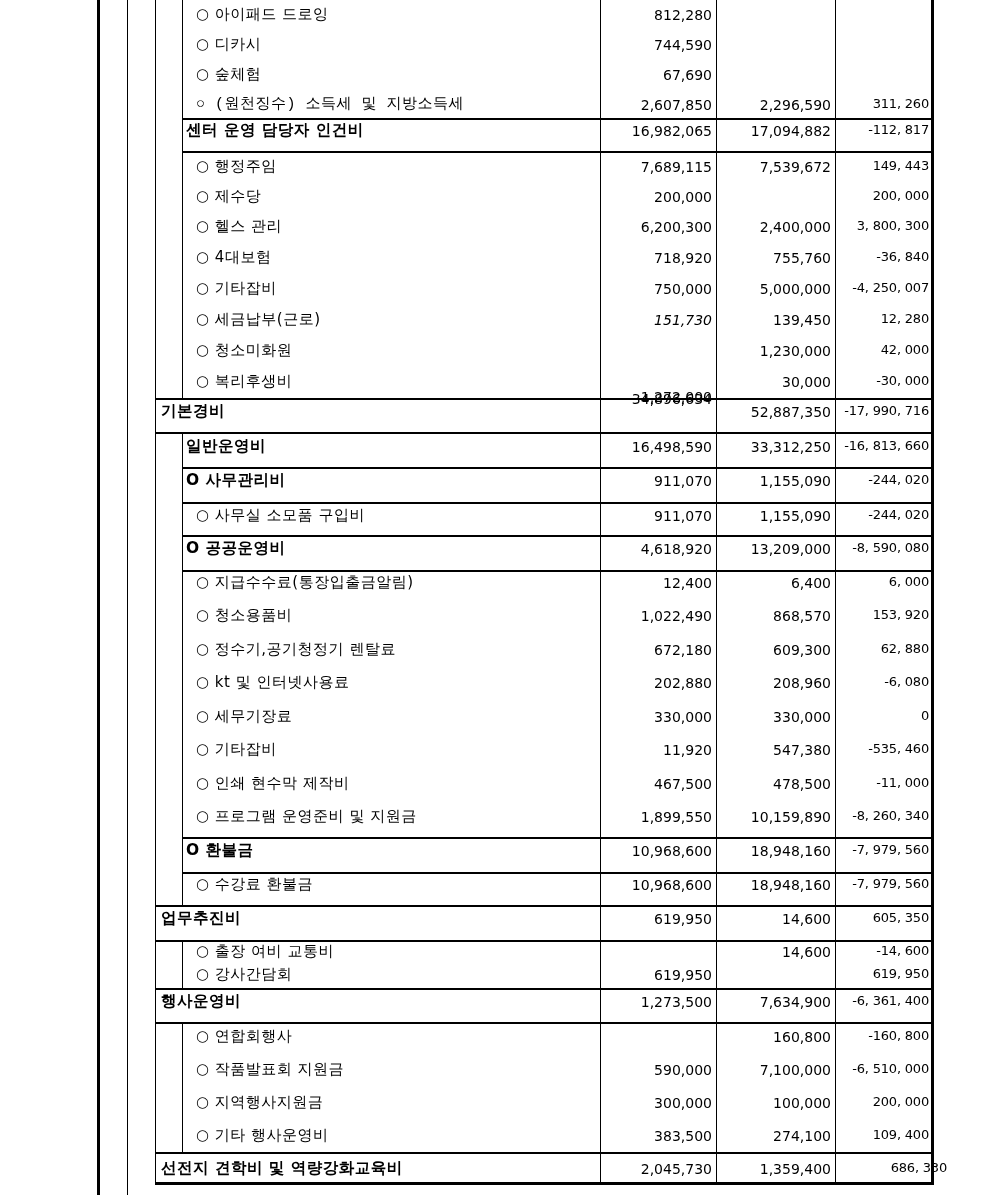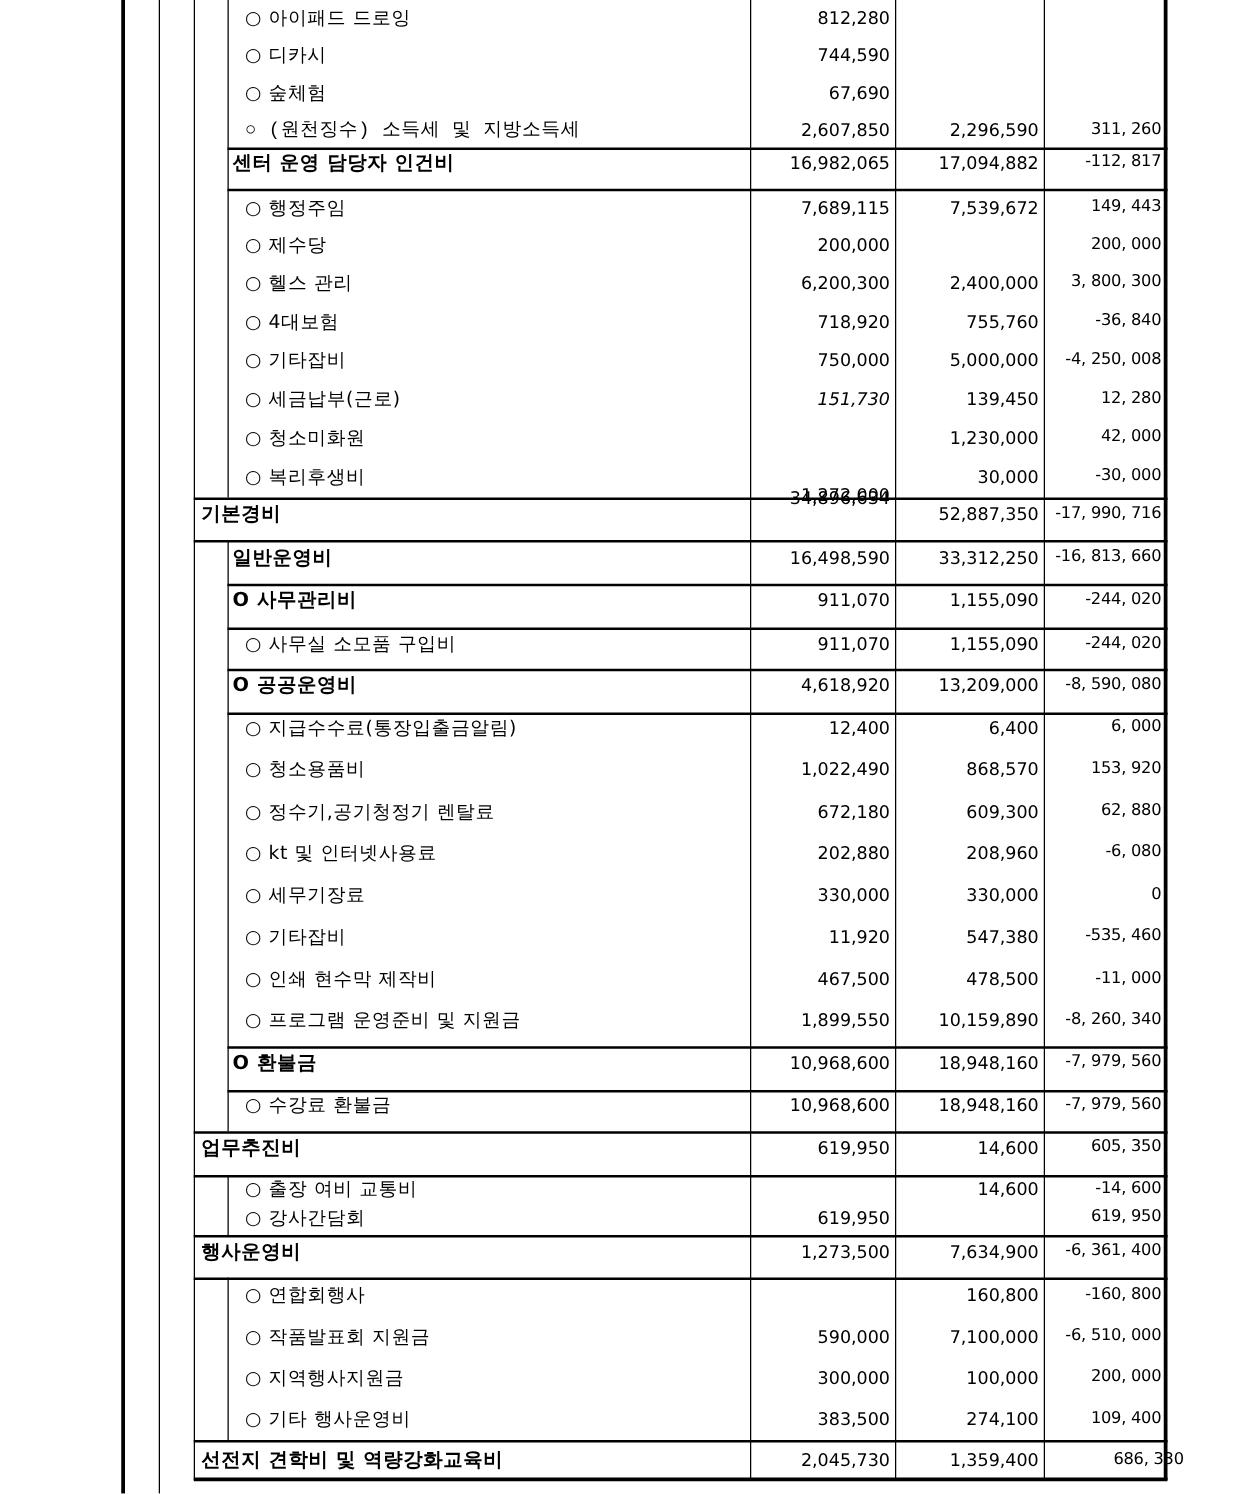--- a/index.html
+++ b/index.html
@@ -68,21 +68,21 @@
     <div class="cell amt c1" style="left: 604px; top: 219px; width: 108px;">6,200,300</div>
     <div class="cell amt c2" style="left: 720px; top: 219px; width: 111px;">2,400,000</div>
     <div class="cell amt c3" style="left: 837px; top: 219px; width: 92px;">3, 800, 300</div>
     <div class="cell label" style="left: 196px; top: 249px;">○ 4대보험</div>
     <div class="cell amt c1" style="left: 604px; top: 250px; width: 108px;">718,920</div>
     <div class="cell amt c2" style="left: 720px; top: 250px; width: 111px;">755,760</div>
     <div class="cell amt c3" style="left: 837px; top: 250px; width: 92px;">-36, 840</div>
     <div class="cell label" style="left: 196px; top: 280px;">○ 기타잡비</div>
     <div class="cell amt c1" style="left: 604px; top: 281px; width: 108px;">750,000</div>
     <div class="cell amt c2" style="left: 720px; top: 281px; width: 111px;">5,000,000</div>
-    <div class="cell amt c3" style="left: 837px; top: 281px; width: 92px;">-4, 250, 008</div>
+    <div class="cell amt c3" style="left: 837px; top: 281px; width: 92px;">-4, 250, 007</div>
     <div class="cell label" style="left: 196px; top: 311px;">○ 세금납부(근로)</div>
     <div class="cell amt c1" style="left: 604px; top: 312px; width: 108px; font-style: italic;">151,730</div>
     <div class="cell amt c2" style="left: 720px; top: 312px; width: 111px;">139,450</div>
     <div class="cell amt c3" style="left: 837px; top: 312px; width: 92px;">12, 280</div>
     <div class="cell label" style="left: 196px; top: 342px;">○ 청소미화원</div>
     <div class="cell amt c1" style="left: 604px; top: 343px; width: 108px; margin-top: 46px;">1,272,000</div>
     <div class="cell amt c2" style="left: 720px; top: 343px; width: 111px; text-align: right;">1,230,000</div>
     <div class="cell amt c3" style="left: 837px; top: 343px; width: 92px;">42, 000</div>
     <div class="cell label" style="left: 196px; top: 373px;">○ 복리후생비</div>
     <div class="cell amt c2" style="left: 720px; top: 374px; width: 111px;">30,000</div>

